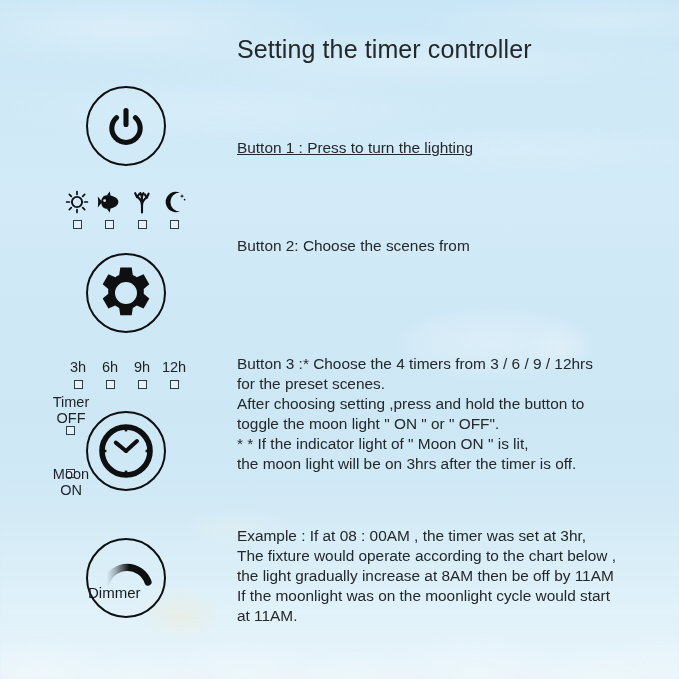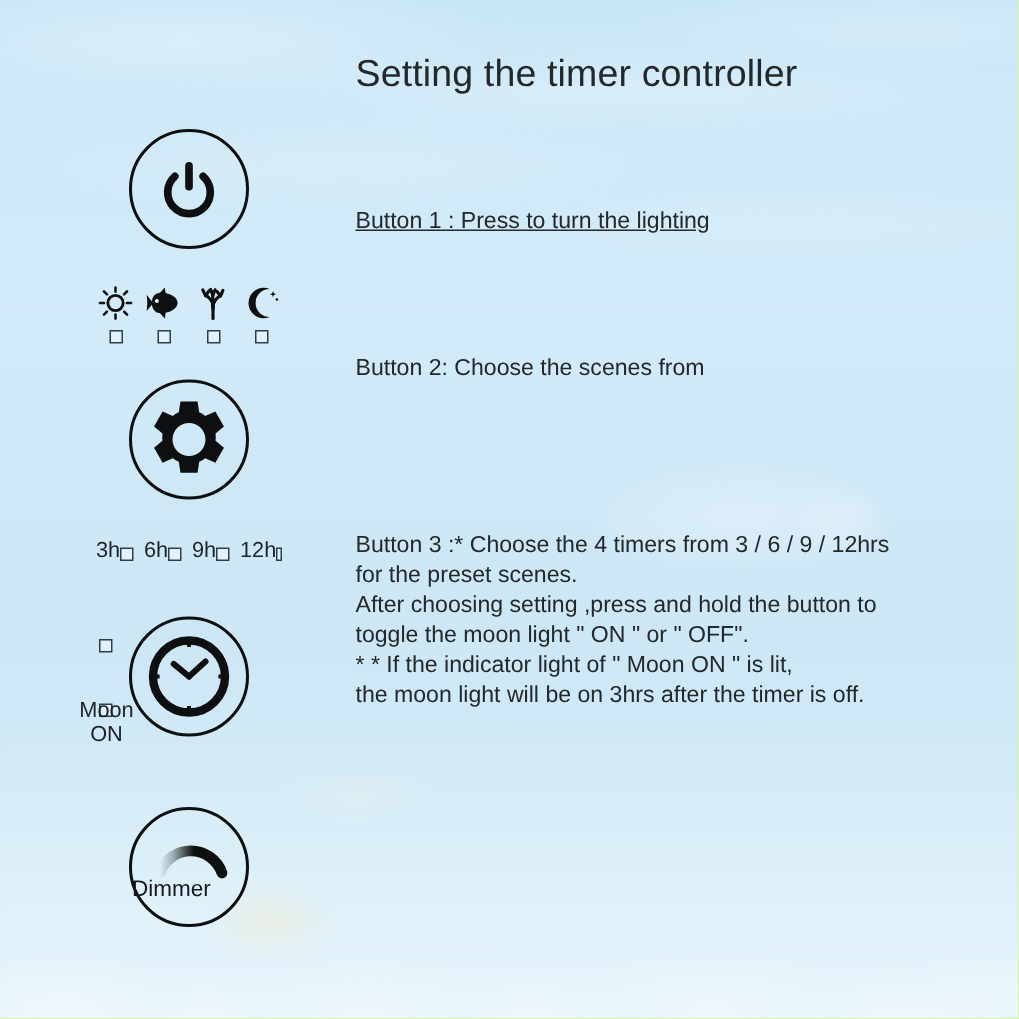--- a/index.html
+++ b/index.html
@@ -12,21 +12,21 @@
     height: 679px;
     font-family: "Liberation Sans", sans-serif;
     overflow: hidden;
   }
 
   #page {
     position: relative;
     width: 679px;
     height: 679px;
     overflow: hidden;
-    background: #bef264;
+    background: #ef4444;
   }
 
   
   .bg-base {
     position: absolute;
     inset: 0;
     background:
       linear-gradient(180deg,
         #c9e6f6 0%,
         #cfe9f7 14%,
@@ -164,21 +164,21 @@
     position: absolute;
     left: 64px;
     top: 360px;
     width: 124px;
     display: flex;
     justify-content: space-between;
   }
   .hour-cell {
     width: 28px;
     display: flex;
-    flex-direction: row;
+    flex-direction: column;
     align-items: center;
   }
   .hour-label {
     font-size: 14.5px;
     color: #1d2226;
     line-height: 1;
   }
   .hour-cell .ind-sq { margin-top: 5px; }
 
   
@@ -328,20 +328,22 @@
       <div class="hour-cell">
         <span class="hour-label">9h</span>
         <span class="ind-sq"></span>
       </div>
       <div class="hour-cell">
         <span class="hour-label">12h</span>
         <span class="ind-sq"></span>
       </div>
     </div>
 
+    <div class="side-label" id="timer-off-label" style="white-space:pre-line;">Timer
+OFF</div>
     <span class="ind-sq" id="timer-off-sq"></span>
 
     <span class="ind-sq" id="moon-on-sq"></span>
     <div class="side-label" id="moon-on-label" style="white-space:pre-line;">Moon
 ON</div>
 
     <div id="timer-btn" class="circle-btn">
       <svg class="glyph" width="62" height="62" viewBox="0 0 62 62">
         <circle cx="31" cy="31" r="24" fill="none" stroke="#0d0f10" stroke-width="5.6"></circle>
         <g stroke="#0d0f10" stroke-width="2.6" stroke-linecap="butt">
@@ -379,15 +381,20 @@
     <div class="para" id="p-button2-head">Button 2: Choose the scenes from</div>
 
 
     <div class="para" id="p-button3">Button 3 :* Choose the 4 timers from 3 / 6 / 9 / 12hrs
 for the preset scenes.
 After choosing setting ,press and hold the button to
 toggle the moon light " ON " or " OFF".
 * * If the indicator light of " Moon ON " is lit,
 the moon light will be on 3hrs after the timer is off.</div>
 
+    <div class="para" id="p-example">Example : If at 08 : 00AM , the timer was set at 3hr,
+The fixture would operate according to the chart below ,
+the light gradually increase at 8AM then be off by 11AM
+If the moonlight was on the moonlight cycle would start
+at 11AM.</div>
 
   </div>
 </div>
 
 </body></html>

